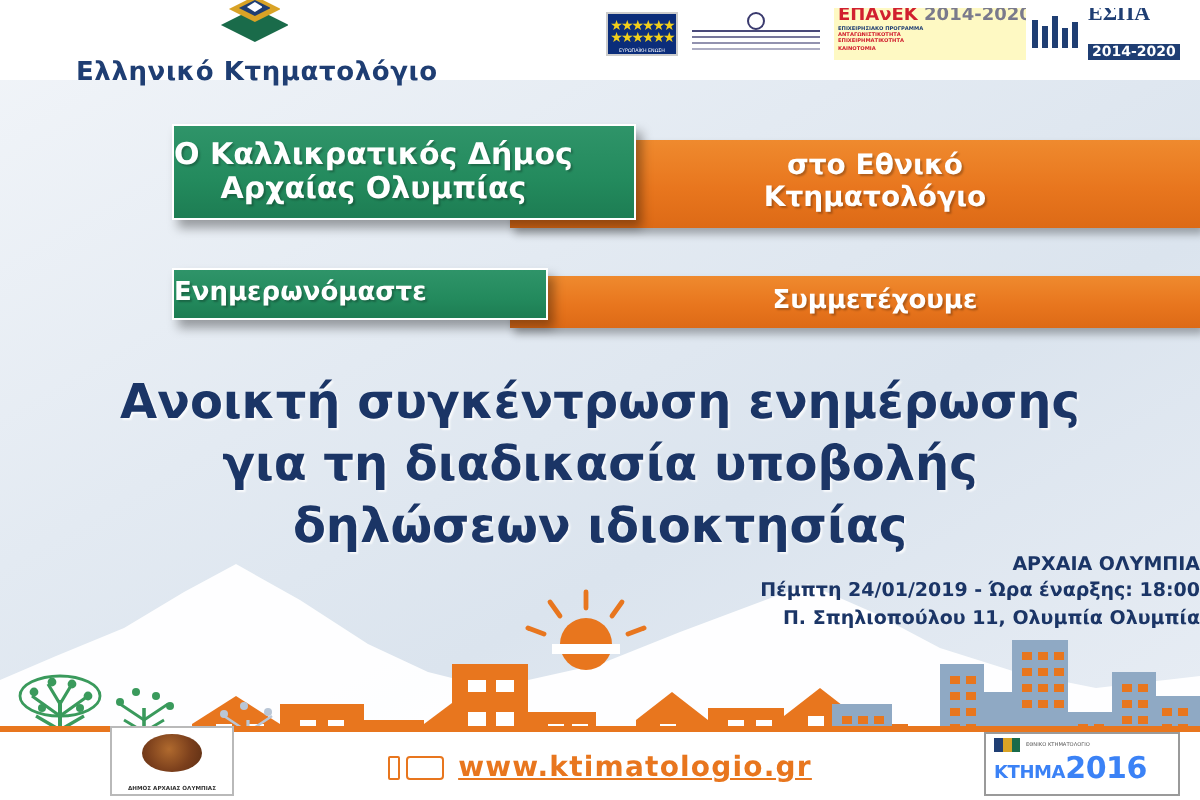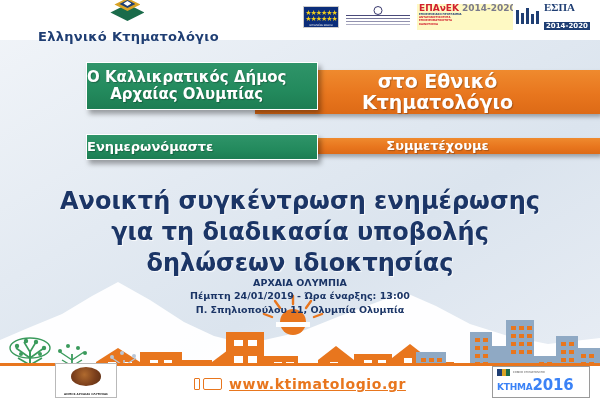--- a/index.html
+++ b/index.html
@@ -207,74 +207,74 @@
     box-shadow: 2px 3px 4px rgba(0,0,0,0.30);
     display: flex;
     align-items: center;
     justify-content: center;
     box-sizing: border-box;
     padding-left: 40px;
     padding-right: 20px;
   }
   .row2 .bar-orange {
     top: 4px;
-    height: 16px;
+    height: 26px;
   }
   .bar-green {
     position: absolute;
     top: 0;
     left: 38px;
     width: 232px;
     height: 48px;
     background: linear-gradient(180deg, #2f9469 0%, #238a5d 60%, #1d7d53 100%);
     box-shadow: 3px 4px 5px rgba(0,0,0,0.35);
     display: flex;
     align-items: center;
     justify-content: flex-start;
     box-sizing: border-box;
     border: 1px solid #ffffff;
     margin-left: 48px;
   }
   .row2 .bar-green {
     top: 0;
     height: 26px;
-    width: 232px;
+    width: 188px;
   }
   .bar-text {
     color: #ffffff;
     font-weight: bold;
     text-align: center;
     line-height: 1.12;
     font-size: 15px;
     text-shadow: 1px 1px 1px rgba(0,0,0,0.25);
     white-space: pre-line;
   }
   .row2 .bar-text { font-size: 13px; }
-  .bar-text.orange-txt { font-size: 19px; }
+  .bar-text.orange-txt { font-size: 14px; }
 
   
   .main-head {
     position: absolute;
     left: 0; top: 186px;
     width: 600px;
     text-align: center;
     color: #1b3566;
     font-weight: bold;
     font-size: 24px;
     line-height: 1.30;
     white-space: pre-line;
     text-shadow: 1px 1px 1px rgba(255,255,255,0.8);
   }
 
   
   .details {
     position: absolute;
     left: 0; top: 276px;
     width: 600px;
-    text-align: center;
+    text-align: right;
     color: #1b3566;
     font-weight: bold;
     font-size: 9.5px;
     line-height: 1.42;
     z-index: 6;
   }
   .details .d-line { white-space: nowrap; }
 
   
   .illus {
@@ -469,21 +469,21 @@
       <div class="bar-text">Ενημερωνόμαστε</div>
     </div>
   </div>
 
   <div class="main-head">Ανοικτή συγκέντρωση ενημέρωσης
 για τη διαδικασία υποβολής
 δηλώσεων ιδιοκτησίας</div>
 
   <div class="details">
     <div class="d-line">ΑΡΧΑΙΑ ΟΛΥΜΠΙΑ</div>
-    <div class="d-line">Πέμπτη 24/01/2019 - Ώρα έναρξης: 13:00</div>
+    <div class="d-line">Πέμπτη 24/01/2019 - Ώρα έναρξης: 18:00</div>
     <div class="d-line">Π. Σπηλιοπούλου 11, Ολυμπία Ολυμπία</div>
   </div>
 
   <svg class="illus" viewBox="0 0 600 130" preserveAspectRatio="none">
 
     <path d="M0,70 L28,58 L62,44 L92,26 L118,12 L150,30 L184,52 L214,66 L246,74 L300,62 L340,46 L372,34 L404,22 L436,36 L470,54 L508,66 L548,74 L600,68 L600,130 L0,130 Z" fill="#ffffff" opacity="0.95"></path>
 
     <g>
       <circle cx="293" cy="52" r="13" fill="#e8761e"></circle>
       <g stroke="#e8761e" stroke-width="2.4" stroke-linecap="round">

